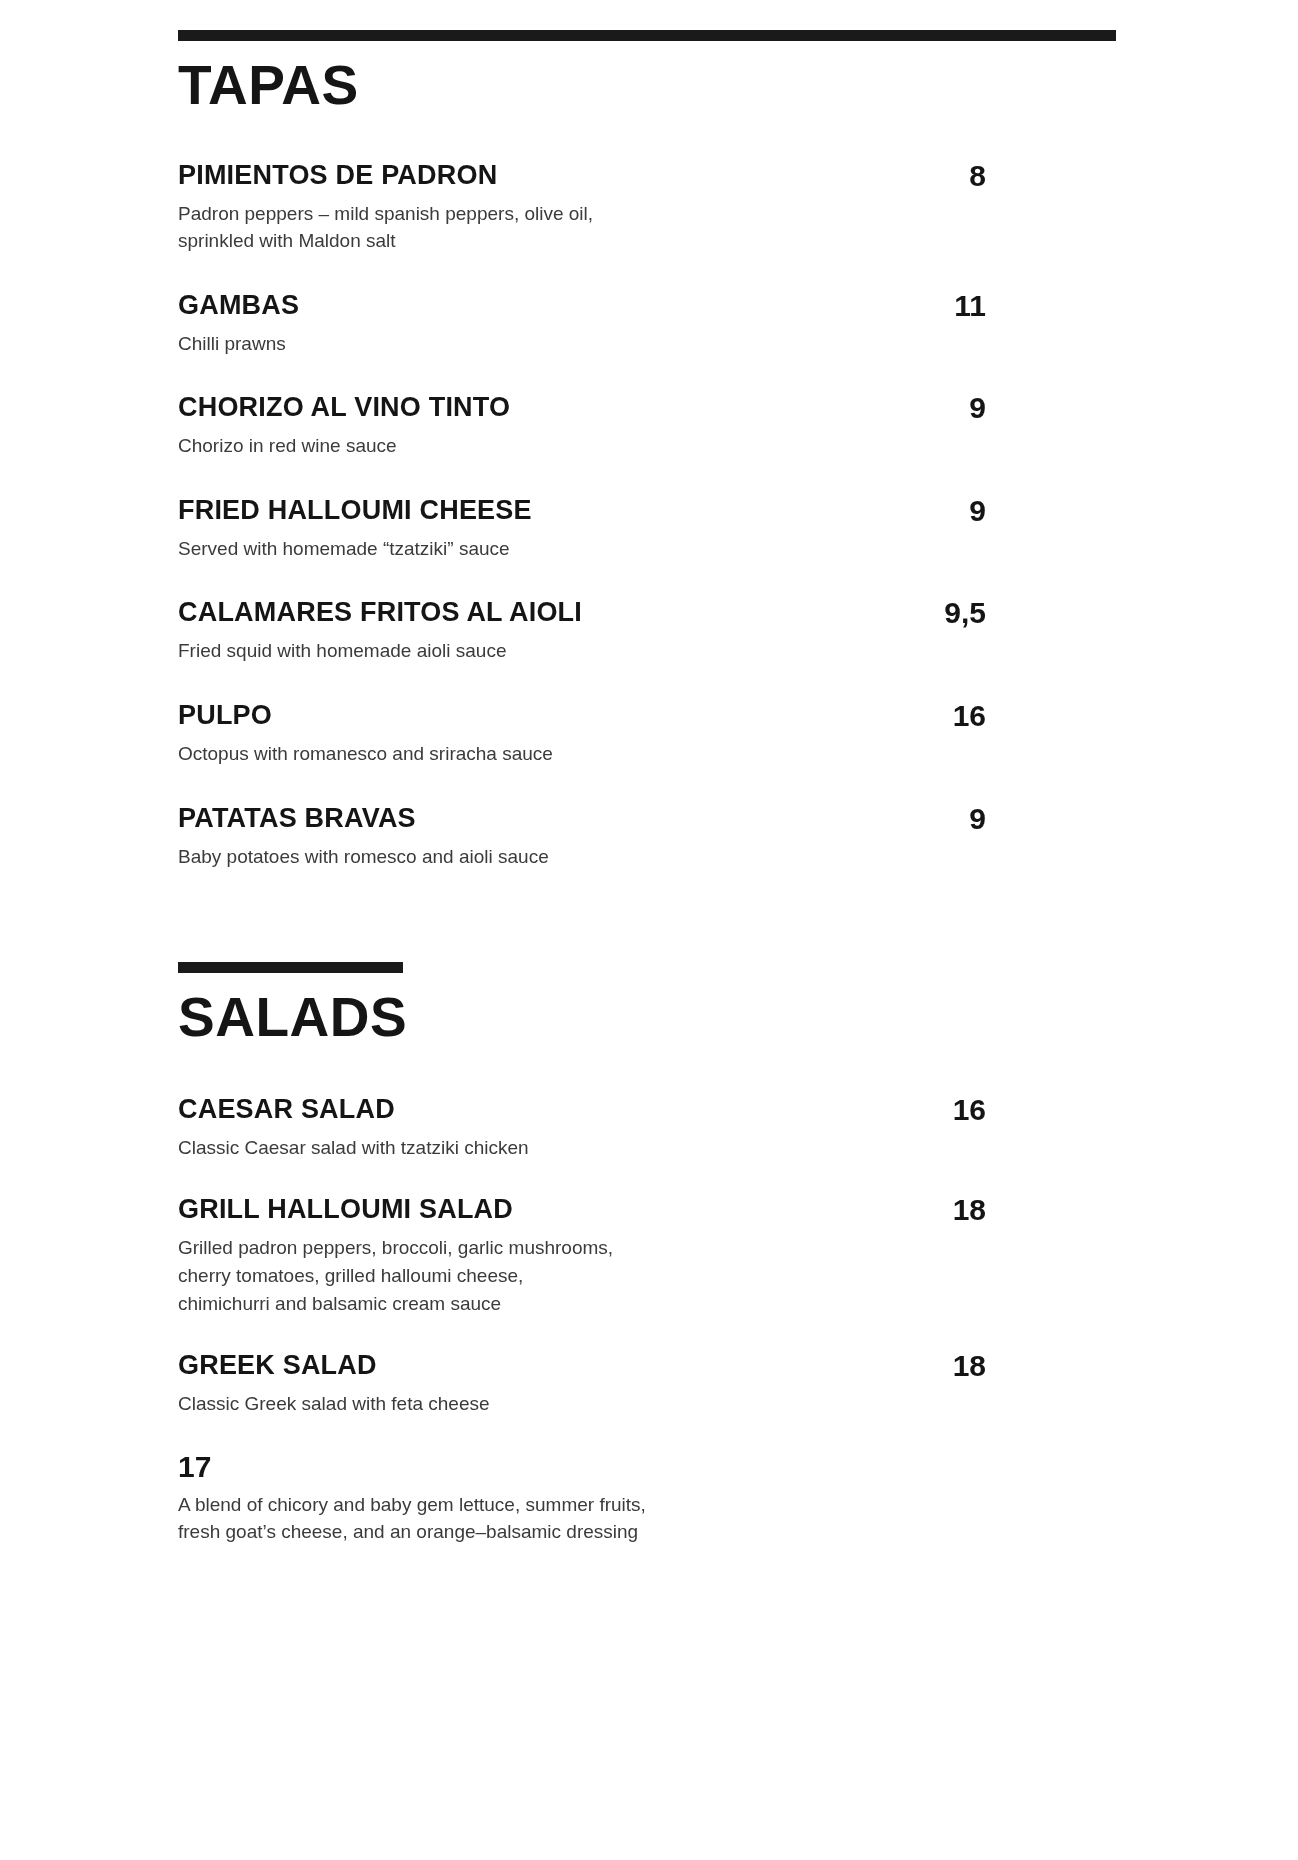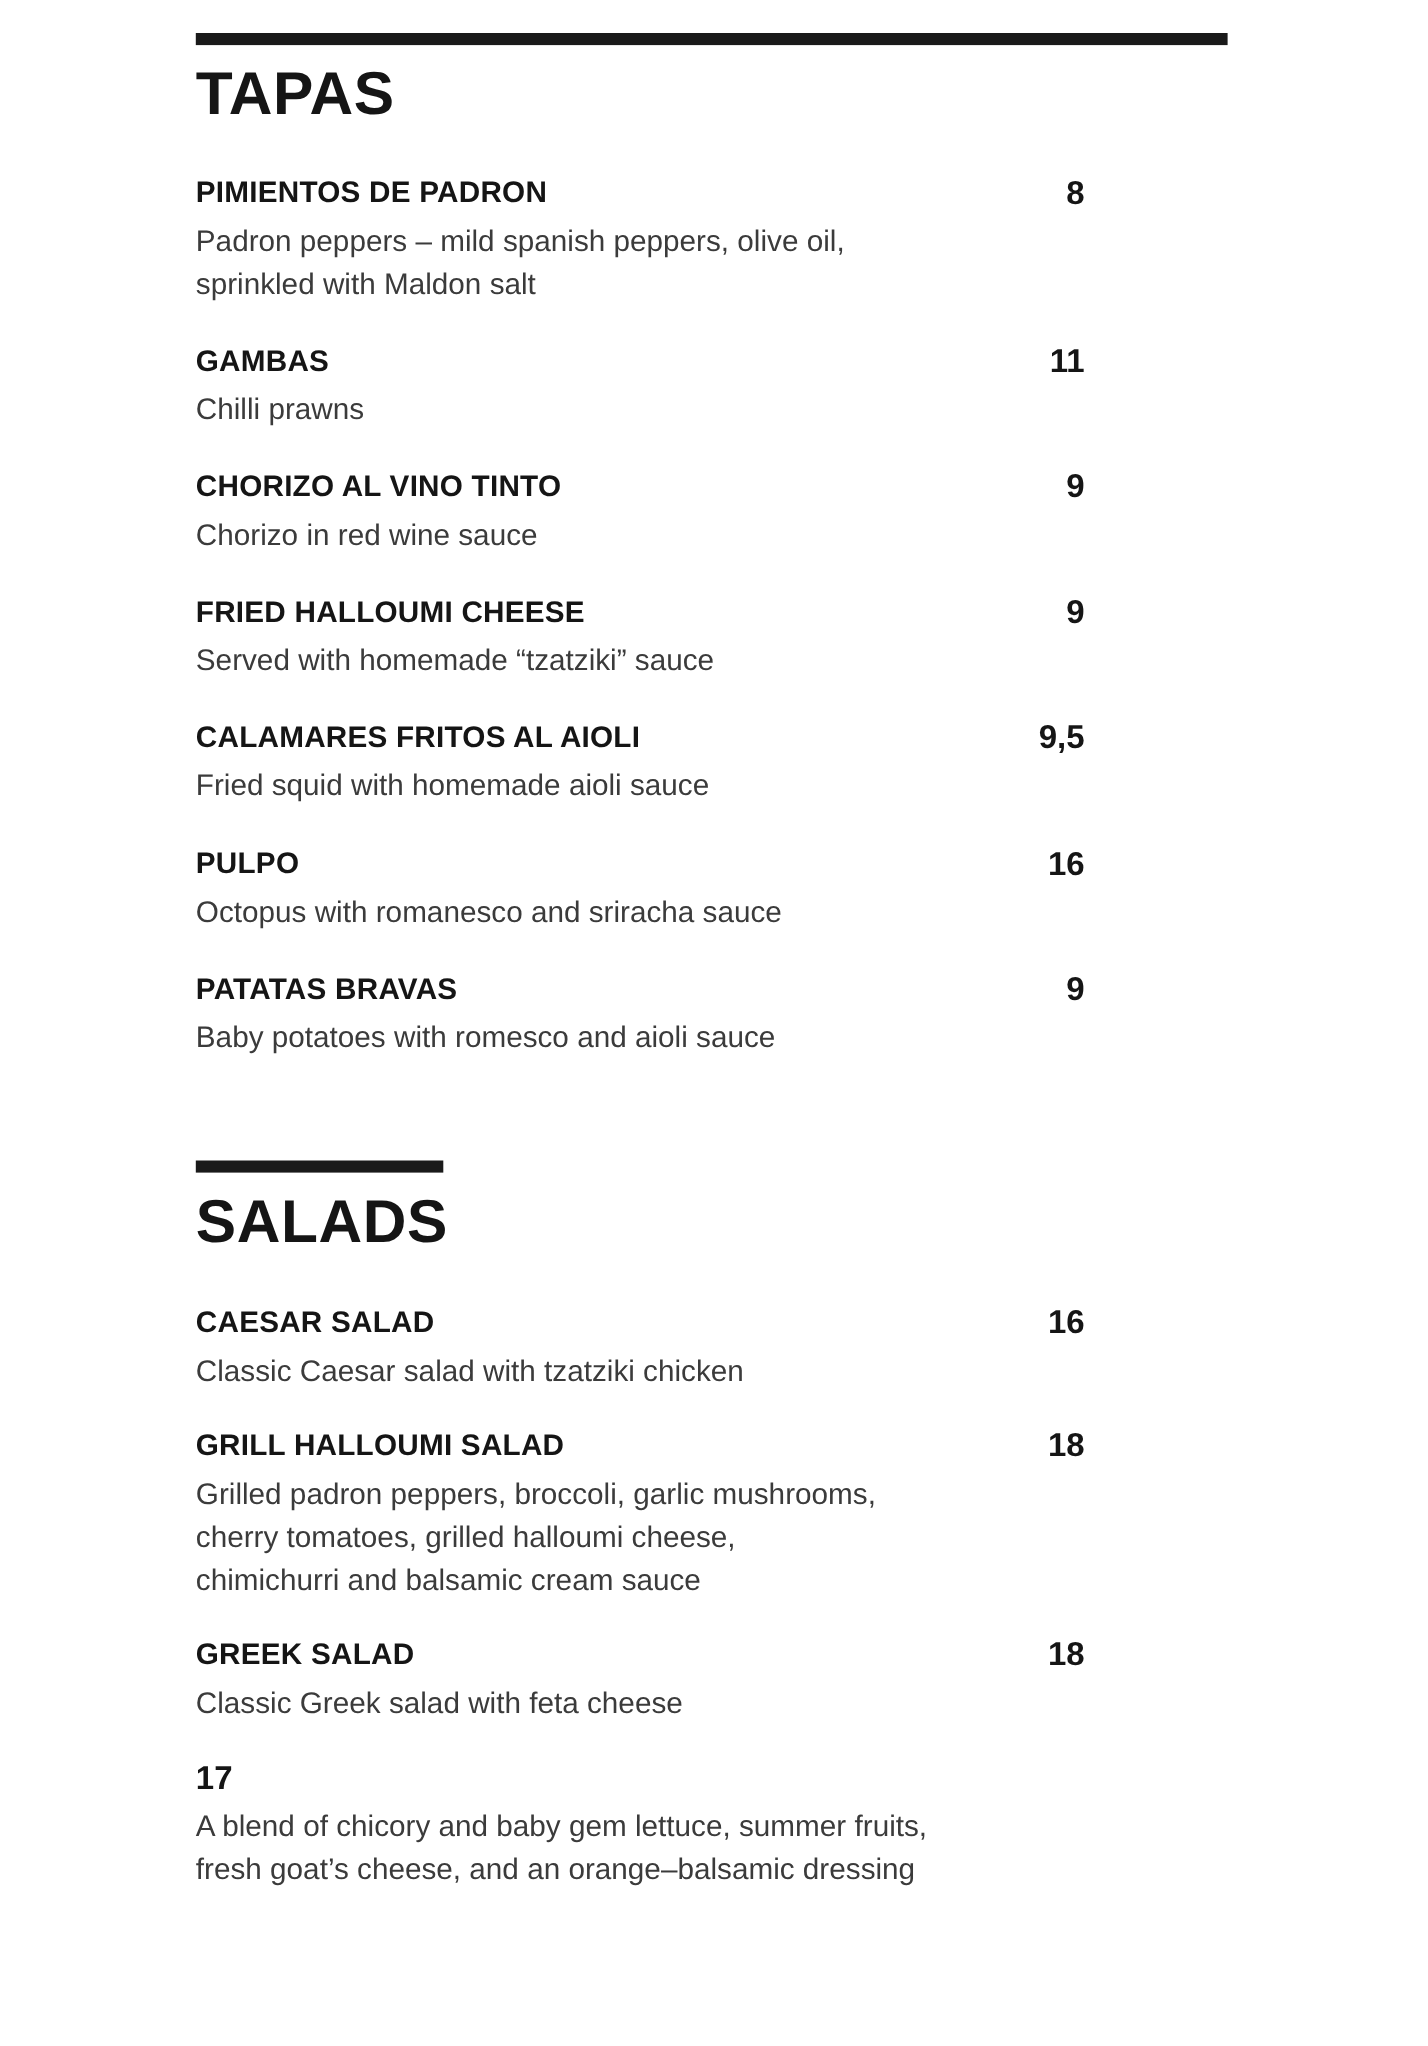--- a/index.html
+++ b/index.html
@@ -64,21 +64,21 @@
     text-transform: uppercase;
   }
   .item-price {
     font-size: 30px;
     font-weight: 700;
     color: #151515;
     white-space: nowrap;
     line-height: 1.1;
   }
   .item-desc {
-    font-size: 27px;
+    font-size: 19px;
     font-weight: 400;
     color: #3b3b3b;
     line-height: 1.45;
     margin-top: 8px;
     max-width: 760px;
     white-space: pre-line;
   }
 
   .salads-section .item { margin-bottom: 32px; }
   .salads-section .section-title { margin-bottom: 46px; }

